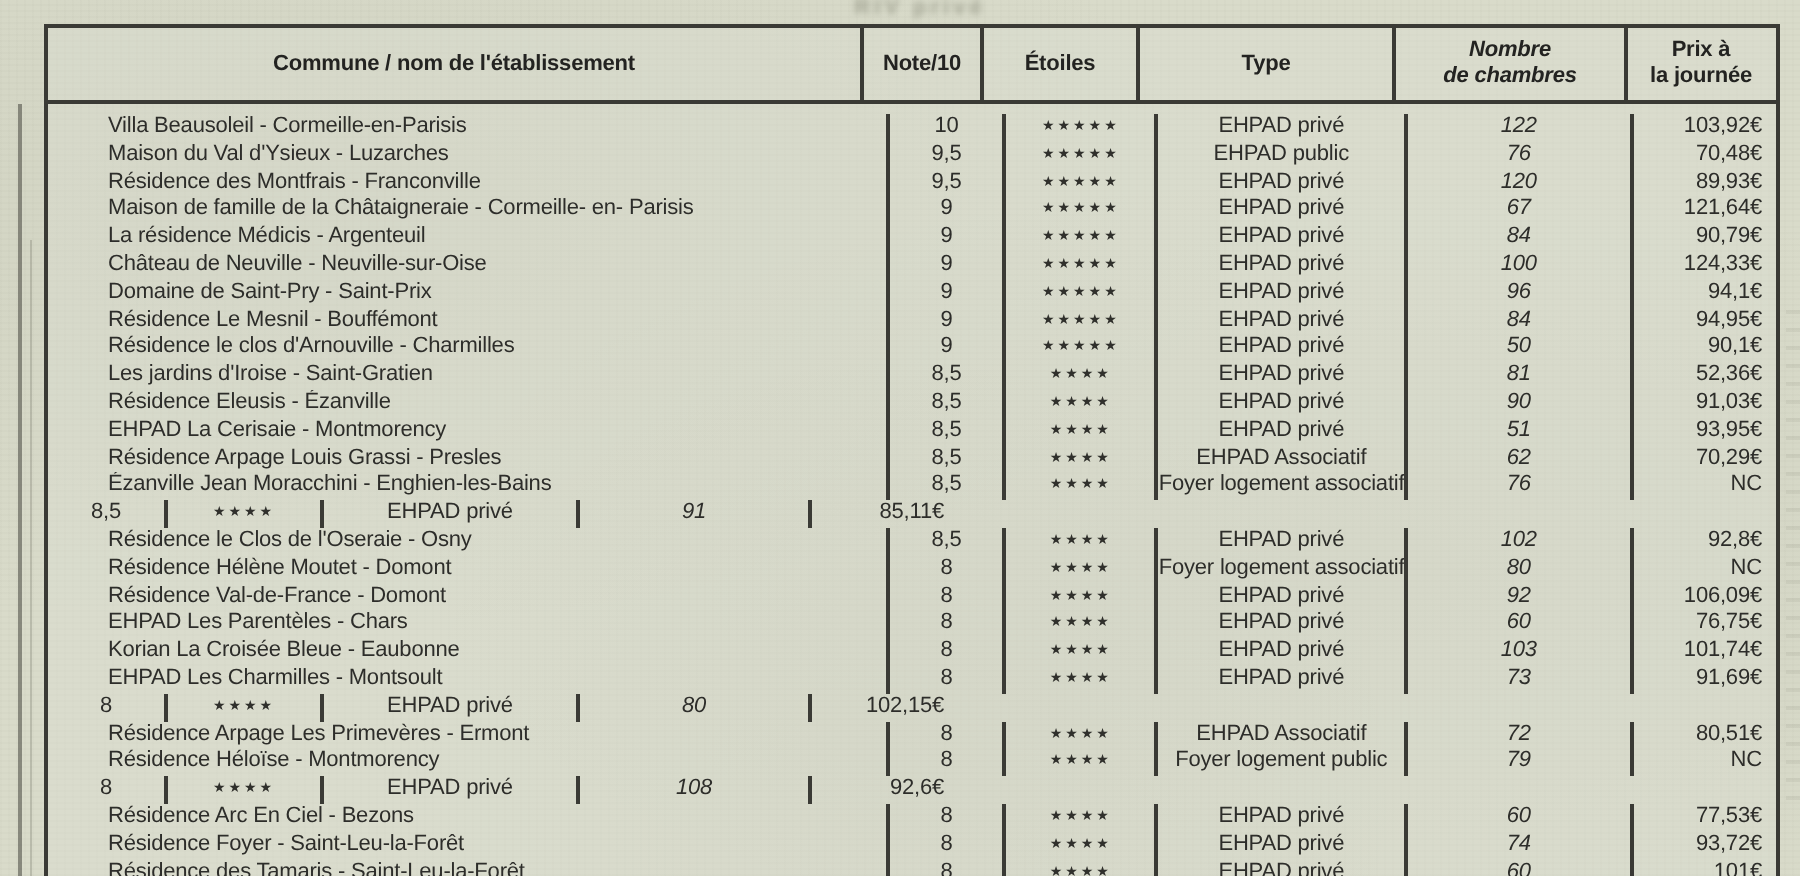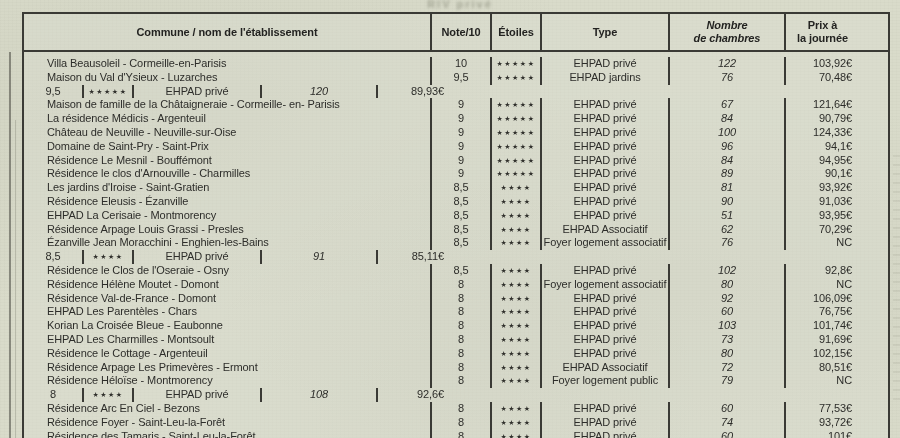--- a/index.html
+++ b/index.html
@@ -64,31 +64,31 @@
   .tbody { padding-top: 5px; }
   .tr { display: flex; height: 13.8px; }
   .td {
     font-size: 11px; line-height: 13.8px; color: #2d2d2a;
     box-sizing: border-box; white-space: nowrap; overflow: hidden;
     letter-spacing: -0.1px;
   }
   
   .c1 { width: 408px; }
   .c2 { width: 60px;  }
-  .c3 { width: 50px;  }
+  .c3 { width: 78px;  }
   .c4 { width: 128px; }
   .c5 { width: 116px; font-style: italic; }
   .c6 { width: 73px;  }
   .th.c1, .td.c1 { border-right: 2px solid #3a3a35; }
   .th.c2, .td.c2 { border-right: 2px solid #3a3a35; }
   .th.c3, .td.c3 { border-right: 2px solid #3a3a35; }
   .th.c4, .td.c4 { border-right: 2px solid #3a3a35; }
   .th.c5, .td.c5 { border-right: 2px solid #3a3a35; }
 
-  .td.c1 { padding-left: 23px; }
+  .td.c1 { padding-left: 6px; margin-left: 24px; }
   .td.c2, .td.c4, .td.c5 { text-align: center; }
   .td.c3 {
     text-align: center; font-size: 7px; letter-spacing: 1.5px;
     color: #30302c; line-height: 13.8px;
   }
   .td.c6 { text-align: right; padding-right: 7px; }
 </style>
 </head>
 <body>
 
@@ -117,26 +117,27 @@
     <div class="td c3">★★★★★</div>
     <div class="td c4">EHPAD privé</div>
     <div class="td c5">122</div>
     <div class="td c6">103,92€</div>
   </div>
 
   <div class="tr">
     <div class="td c1">Maison du Val d'Ysieux - Luzarches</div>
     <div class="td c2">9,5</div>
     <div class="td c3">★★★★★</div>
-    <div class="td c4">EHPAD jardins</div>
+    <div class="td c4">EHPAD public</div>
     <div class="td c5">76</div>
     <div class="td c6">70,48€</div>
   </div>
 
   <div class="tr">
+    <div class="td c1">Résidence des Montfrais - Franconville</div>
     <div class="td c2">9,5</div>
     <div class="td c3">★★★★★</div>
     <div class="td c4">EHPAD privé</div>
     <div class="td c5">120</div>
     <div class="td c6">89,93€</div>
   </div>
 
   <div class="tr">
     <div class="td c1">Maison de famille de la Châtaigneraie - Cormeille- en- Parisis</div>
     <div class="td c2">9</div>
@@ -180,31 +181,31 @@
     <div class="td c4">EHPAD privé</div>
     <div class="td c5">84</div>
     <div class="td c6">94,95€</div>
   </div>
 
   <div class="tr">
     <div class="td c1">Résidence le clos d'Arnouville - Charmilles</div>
     <div class="td c2">9</div>
     <div class="td c3">★★★★★</div>
     <div class="td c4">EHPAD privé</div>
-    <div class="td c5">89</div>
+    <div class="td c5">50</div>
     <div class="td c6">90,1€</div>
   </div>
 
   <div class="tr">
     <div class="td c1">Les jardins d'Iroise - Saint-Gratien</div>
     <div class="td c2">8,5</div>
     <div class="td c3">★★★★</div>
     <div class="td c4">EHPAD privé</div>
     <div class="td c5">81</div>
-    <div class="td c6">93,92€</div>
+    <div class="td c6">52,36€</div>
   </div>
 
   <div class="tr">
     <div class="td c1">Résidence Eleusis - Ézanville</div>
     <div class="td c2">8,5</div>
     <div class="td c3">★★★★</div>
     <div class="td c4">EHPAD privé</div>
     <div class="td c5">90</div>
     <div class="td c6">91,03€</div>
   </div>
@@ -292,21 +293,20 @@
   <div class="tr">
     <div class="td c1">EHPAD Les Charmilles - Montsoult</div>
     <div class="td c2">8</div>
     <div class="td c3">★★★★</div>
     <div class="td c4">EHPAD privé</div>
     <div class="td c5">73</div>
     <div class="td c6">91,69€</div>
   </div>
 
   <div class="tr">
-    <div class="td c1">Résidence le Cottage  - Argenteuil</div>
     <div class="td c2">8</div>
     <div class="td c3">★★★★</div>
     <div class="td c4">EHPAD privé</div>
     <div class="td c5">80</div>
     <div class="td c6">102,15€</div>
   </div>
 
   <div class="tr">
     <div class="td c1">Résidence Arpage Les Primevères - Ermont</div>
     <div class="td c2">8</div>

